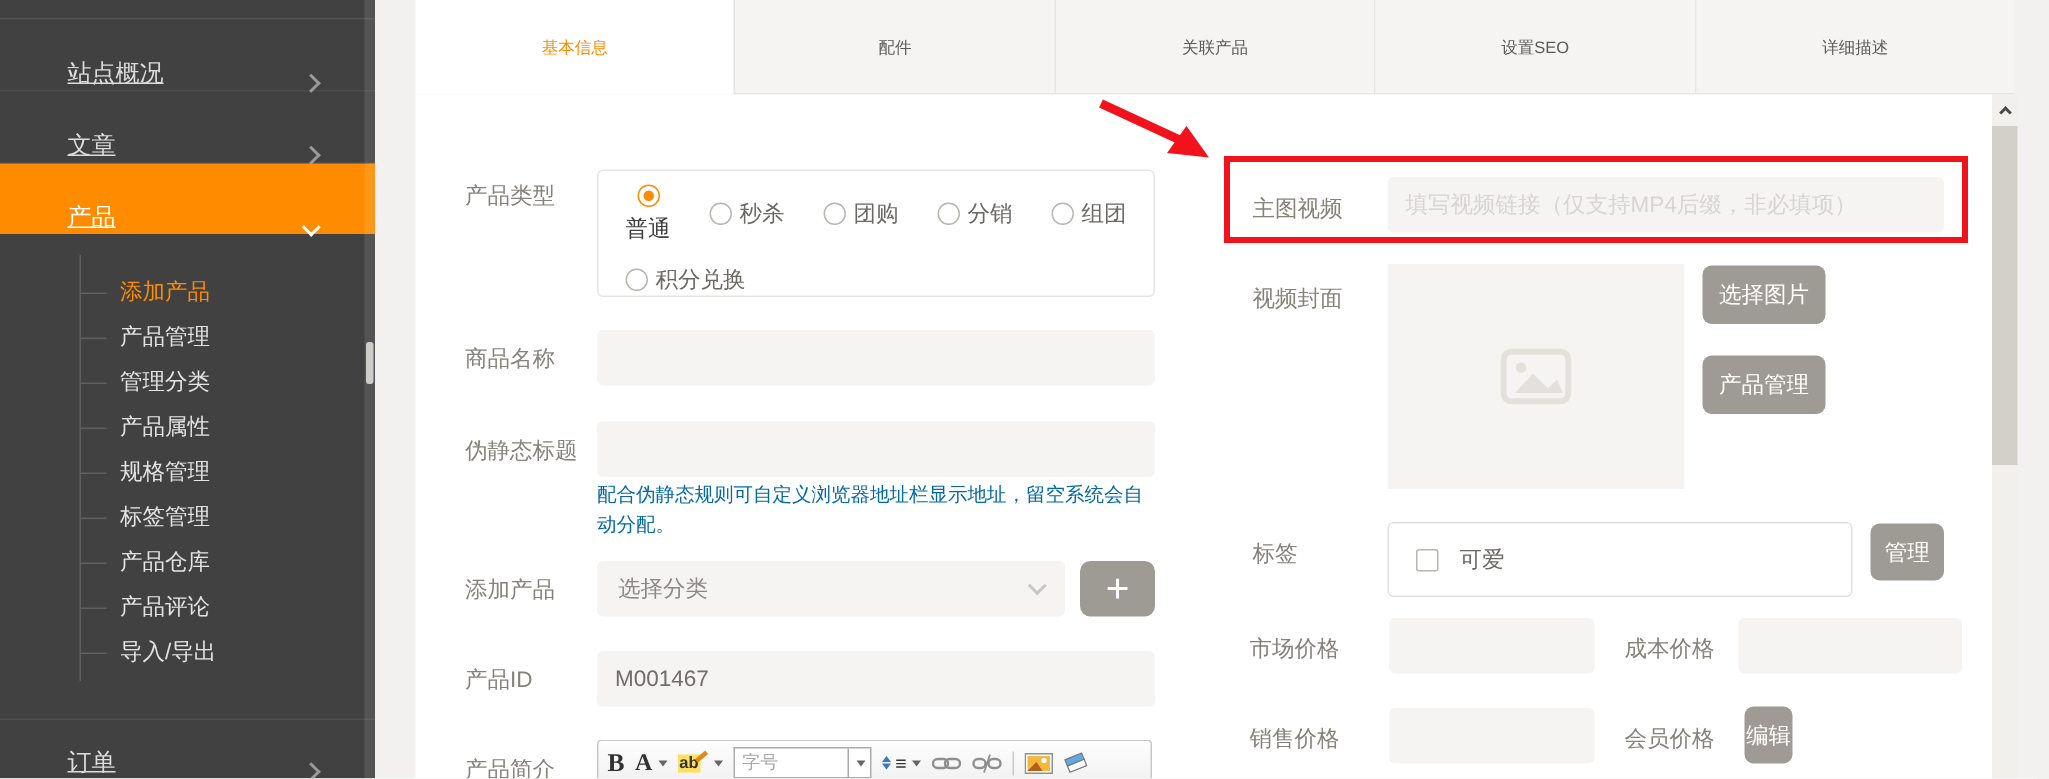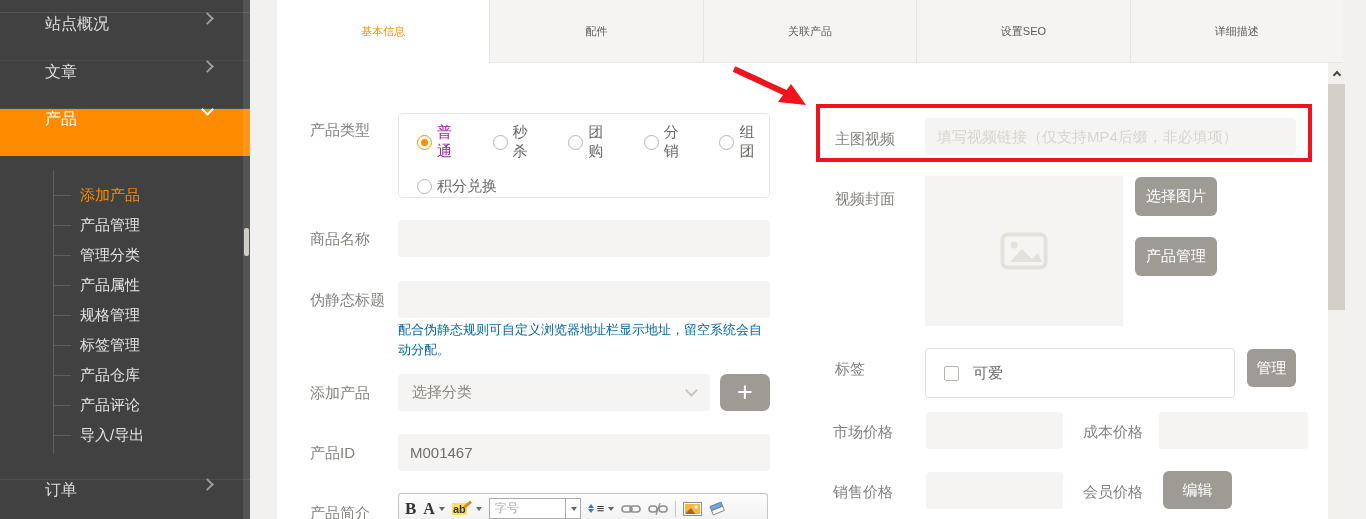--- a/index.html
+++ b/index.html
@@ -3,22 +3,22 @@
 <meta charset="utf-8">
 <style>
   * { margin:0; padding:0; box-sizing:border-box; }
   html,body { width:1366px; height:519px; overflow:hidden; }
   body { font-family:"Liberation Sans","DejaVu Sans",sans-serif; background:#f2f1ef; }
   .stage { position:relative; width:1366px; height:519px; background:#f2f1ef; overflow:hidden; }
 
   
   .sidebar { position:absolute; left:0; top:0; width:250px; height:519px; background:#414141; }
   .sb-stub { position:absolute; left:0; top:0; width:100%; height:13px; border-bottom:1px solid #535353; }
-  .sb-item { position:absolute; left:0; width:100%; height:47px; display:flex; align-items:flex-start;
-             padding:0 38px 0 45px; color:#dcdcdc; font-size:16px; cursor:pointer; }
+  .sb-item { position:absolute; left:0; width:100%; height:47px; display:flex; align-items:flex-end;
+             padding:0 38px 0 45px; color:#dcdcdc; font-size:16px; cursor:pointer;text-decoration:underline; }
   .sb-item .lbl { flex:1; }
   .sb-item.b { border-bottom:1px solid #4b4b4b; }
   .sb-item.active { background:#ff8c00; color:#ffffff; }
   .chev { display:inline-block; width:9px; height:9px; border-right:2px solid #9a9a9a; border-bottom:2px solid #9a9a9a; }
   .chev.right { transform:rotate(-45deg); }
   .chev.down  { border-color:#ffffff; transform:rotate(45deg); margin-top:-4px; }
   .sb-sub { position:absolute; left:0; top:156px; width:100%; padding-top:24px; }
   .tree-line { position:absolute; left:53px; top:170px; width:1px; height:284px; background:#5f5f5f; }
   .sb-sub-item { position:relative; height:30px; line-height:30px; padding-left:80px;
                  color:#e3e3e3; font-size:15px; cursor:pointer; }
@@ -40,21 +40,21 @@
   .flabel { position:absolute; font-size:15px; color:#85827c; white-space:nowrap; }
   .ginput { position:absolute; background:#f5f4f2; border:none; border-radius:4px; font-size:15px;
             color:#716e69; padding:0 12px; outline:none; font-family:"Liberation Sans","DejaVu Sans",sans-serif; }
   .ginput::placeholder { color:#d8d5d0; opacity:1; }
 
   
   .radio-box { position:absolute; left:121px; top:50px; width:372px; height:85px; border:1px solid #e8e6e3; border-radius:4px; padding:13px 0 0 18px; }
   .radio-row { display:flex; gap:26px; height:30px; align-items:center; }
   .radio-opt { display:flex; align-items:center; gap:5px; font-size:15px; color:#6b6965; cursor:pointer; }
   .rdot { width:15px; height:15px; border:1px solid #b9b6b1; border-radius:50%; background:#fff; position:relative; flex:0 0 15px; }
-  .radio-opt.sel { color:#a21caf; }
+  .radio-opt.sel { color:#404040;flex-direction:column; }
   .radio-opt.sel .rdot { border-color:#ff8c00; }
   .radio-opt.sel .rdot::after { content:""; position:absolute; left:3px; top:3px; width:7px; height:7px; border-radius:50%; background:#ff8c00; }
 
   .hint { position:absolute; left:121px; top:257px; width:376px; font-size:13px; color:#0369a1; line-height:1.55; }
 
   
   .select { position:absolute; left:121px; top:311px; width:312px; height:37px; background:#f5f4f2; border-radius:4px;
             display:flex; align-items:center; padding:0 14px; font-size:15px; color:#8c8984; cursor:pointer; }
   .select .sel-text { flex:1; }
   .select .chev { border-color:#c9c6c1; transform:rotate(45deg); margin-top:-5px; }
@@ -83,21 +83,21 @@
 
   
   .cover-box { position:absolute; left:648px; top:113px; width:198px; height:150px; background:#f5f4f2;
                display:flex; align-items:center; justify-content:center; }
   .img-btn { position:absolute; width:82px; height:39px; }
   .tag-box { position:absolute; left:648px; top:285px; width:310px; height:50px; background:#fff; border:1px solid #e3e1de;
              border-radius:4px; display:flex; align-items:center; padding:0 18px; gap:14px; }
   .cb { width:15px; height:15px; border:1px solid #b9b6b0; border-radius:2px; background:#fff; cursor:pointer; flex:0 0 15px; }
   .tag-text { font-size:15px; color:#6b6965; }
   .manage-btn { position:absolute; left:970px; top:286px; width:49px; height:38px; }
-  .edit-btn { position:absolute; left:886px; top:408px; width:69px; height:38px; }
+  .edit-btn { position:absolute; left:886px; top:408px; width:32px; height:38px; }
 
   
   .ann-box { position:absolute; left:539px; top:41px; width:496px; height:58px; border:4px solid #f1121b; pointer-events:none; }
   .ann-arrow { position:absolute; left:453px; top:2px; pointer-events:none; }
 
   
   .vscroll { position:absolute; left:1328px; top:63px; width:17px; height:456px; background:#f1f0ed; }
   .vs-up { position:absolute; left:0; top:0; width:17px; height:20px; display:flex; align-items:center; justify-content:center; cursor:pointer; }
   .vs-up .chev { width:6px; height:6px; border-color:#4a4a4a; transform:rotate(-135deg); margin-top:3px; }
   .vs-thumb { position:absolute; left:0; top:21px; width:17px; height:226px; background:#d3d0c8; cursor:pointer; }

